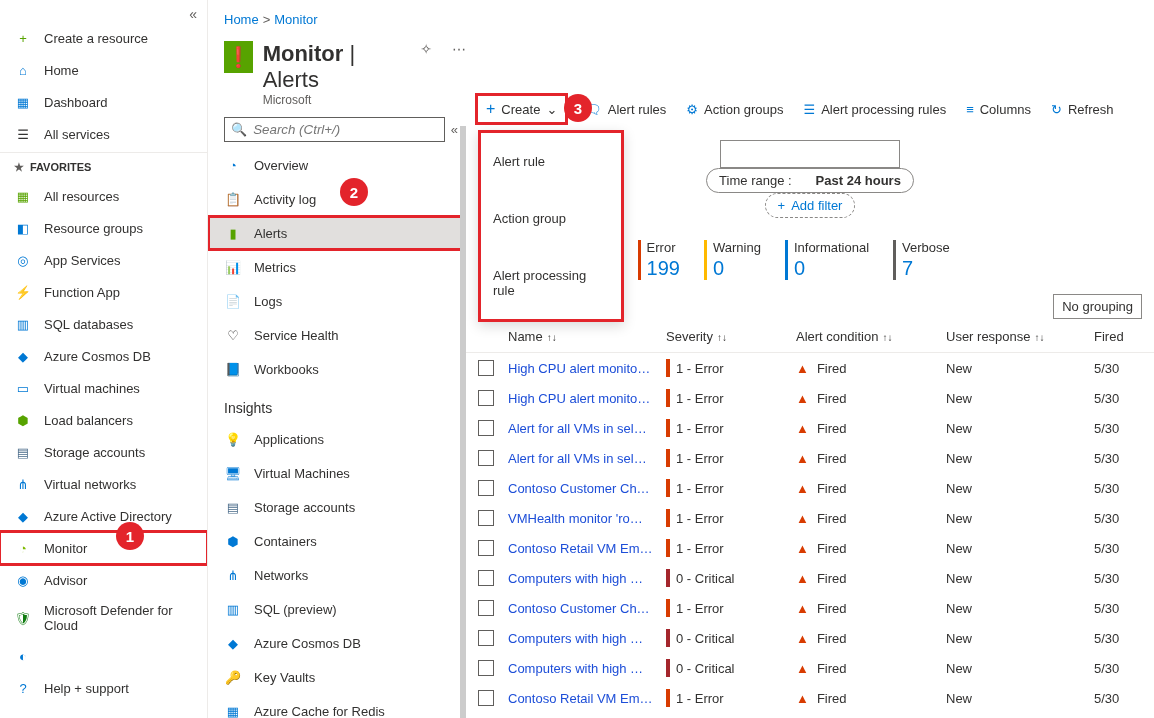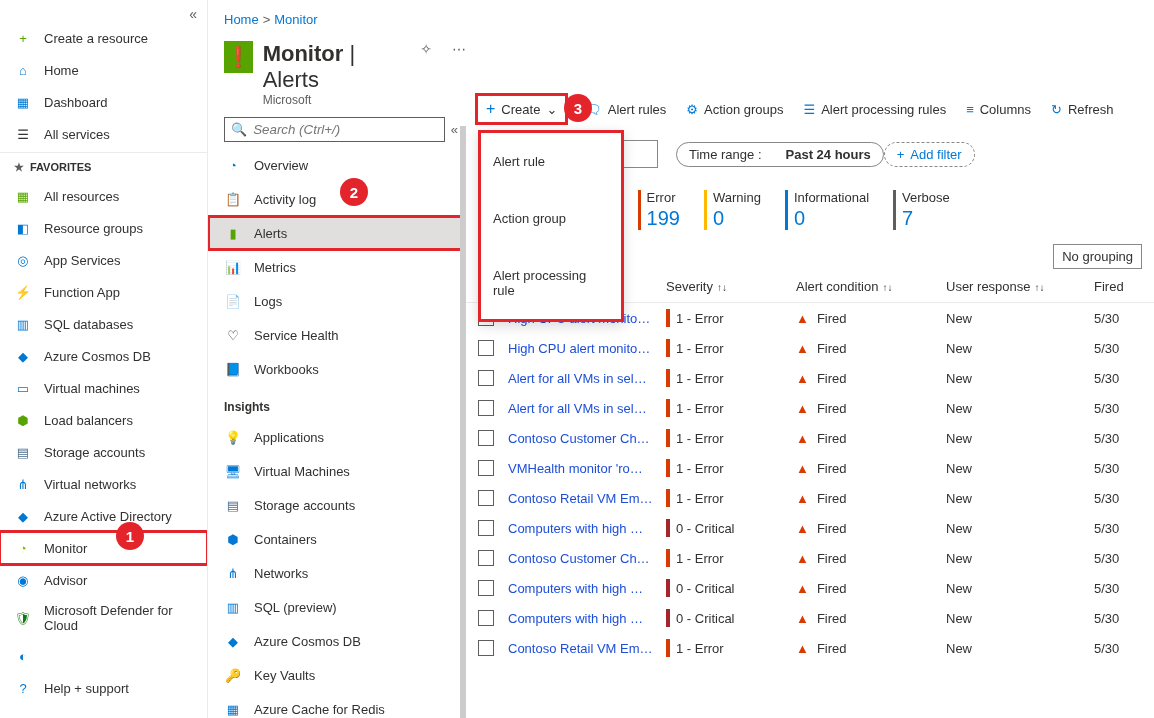--- a/index.html
+++ b/index.html
@@ -25,35 +25,35 @@
 .blade-head .big-icon { width: 32px; height: 32px; background: #57a300; display:flex; align-items:center; justify-content:center; color:#fff; font-size:20px;}
 .blade-head h1 { font-size: 22px; font-weight: 600; }
 .blade-head .sub { font-size: 12px; color: #605e5c; }
 .blade-head .pin { margin-left: 10px; color: #605e5c; font-size: 14px; cursor:pointer;}
 .search-row { display:flex; align-items:center; padding: 6px 8px 6px 16px; gap:6px;}
 .search-box { flex:1; border: 1px solid #605e5c; padding: 4px 6px; font-size: 13px; display:flex; align-items:center; color:#605e5c; gap:6px;}
 .search-box input { border:none; flex:1; outline:none; font-style: italic; color:#0f172a;}
 .sidebar2 .nav-item { display:flex; align-items:center; padding: 8px 10px 8px 16px; cursor:pointer; font-size:13px;}
 .sidebar2 .nav-item .ic { width:18px; height:18px; margin-right:12px; display:flex; align-items:center; justify-content:center; flex-shrink:0;}
 .sidebar2 .nav-item.sel { background:#e1dfdd; }
-.sidebar2 .group-label { padding: 14px 16px 6px 16px; font-size:12px; font-weight:700;}
+.sidebar2 .group-label { padding: 14px 16px 6px 16px; font-size:14px; font-weight:400;}
 .box-red2 { outline: 3px solid #e3242b; outline-offset: -2px; }
 .scroll-ind { position:absolute; top:126px; bottom:0; right:0; width:6px; background:#cccccc;}
 
 
 .main { flex:1; padding: 0; overflow:hidden; position:relative;}
 .toolbar { display:flex; align-items:center; gap: 20px; padding: 10px 12px 8px 12px; font-size:13px; color:#323130; }
 .toolbar .tbtn { display:flex; align-items:center; gap:6px; cursor:pointer; color:#323130;}
 .toolbar .tbtn .ic { color:#0078d4; }
 .create-wrap { position: relative; }
 .create-btn { outline: 3px solid #e3242b; padding: 4px 8px; display:flex; align-items:center; gap:4px;}
 .dropdown { position:absolute; top: 34px; left: 0; width: 146px; border: 3px solid #e3242b; background:#fff; box-shadow: 0 4px 12px rgba(0,0,0,0.15); z-index:20;}
 .dropdown .ditem { padding: 21px 12px; font-size:13px; cursor:pointer;}
 
-.filter-row { display:flex; align-items:center; gap: 0; padding: 10px 12px 4px 12px; font-size:13px;}
+.filter-row { display:flex; align-items:center; gap: 0; padding: 10px 12px 4px 12px; font-size:13px;flex-direction:column;}
 .fake-select { border:1px solid #8a8886; padding: 5px 8px; width:180px; height:28px;}
 .pill { border:1px solid #8a8886; border-radius: 16px; padding: 4px 12px; font-size:13px; display:flex; gap:4px; align-items:center;}
 .pill .bold { font-weight:600;padding-left:20px;}
 .pill.add { color:#0078d4; border-style:dashed; gap:6px;}
 
 .stats { display:flex; gap: 24px; padding: 18px 12px 8px 12px; }
 .stat { display:flex; flex-direction:column; border-left: 3px solid; padding-left: 6px;}
 .stat.total { border-left:none; padding-left:0;}
 .stat .lbl { font-size:13px; color:#323130; font-weight:400; margin-bottom:2px;}
 .stat .val { font-size:20px; color:#0078d4; }

